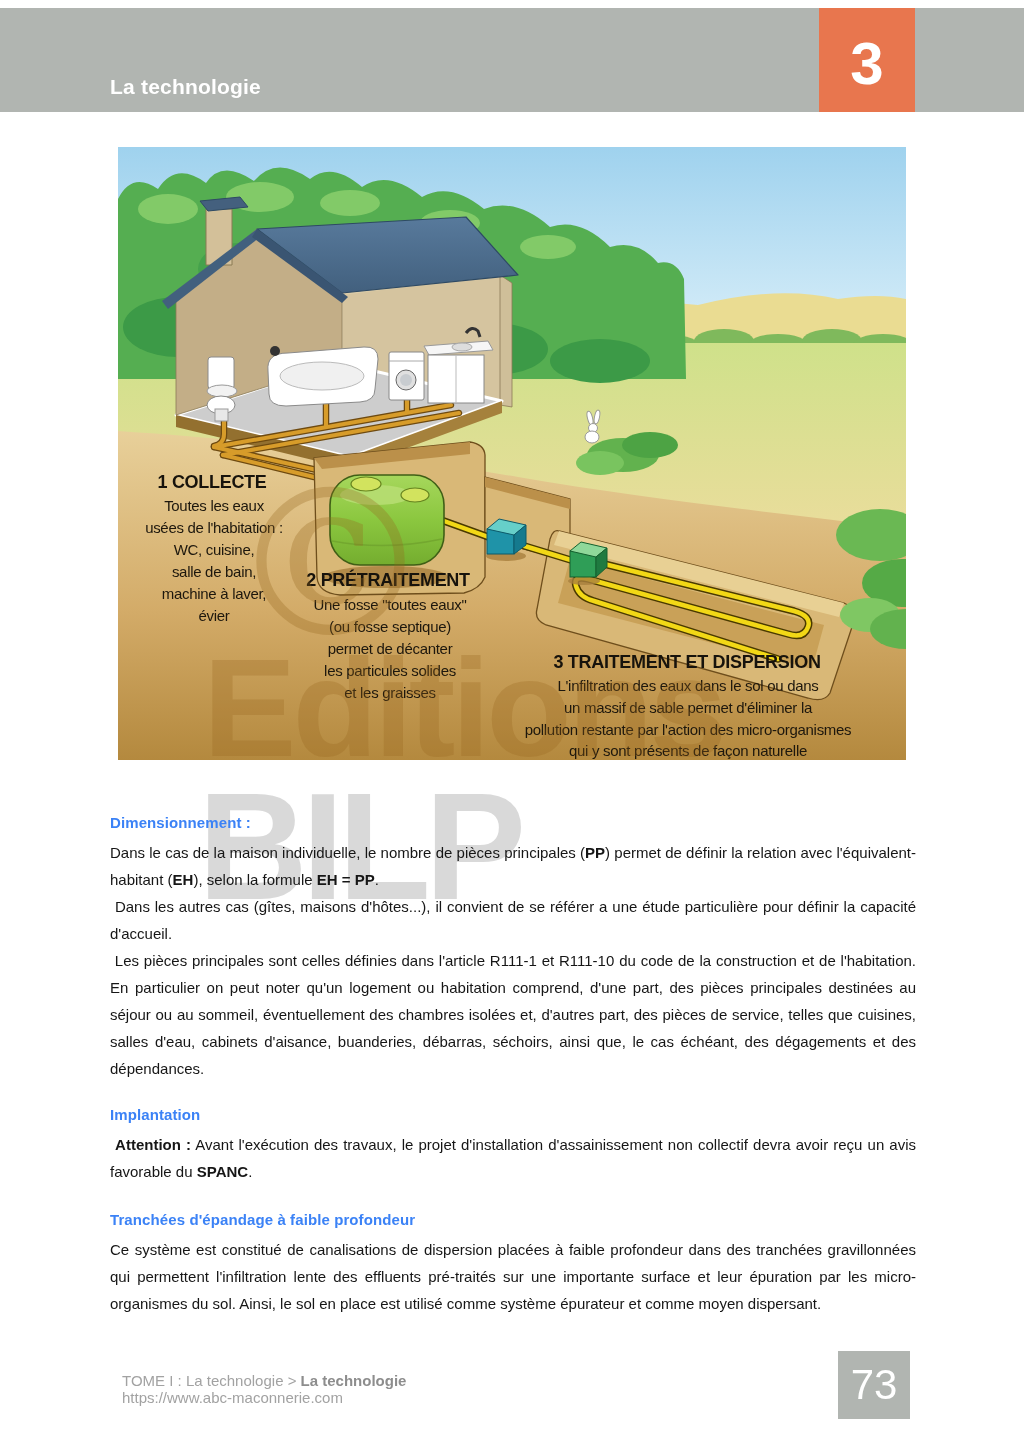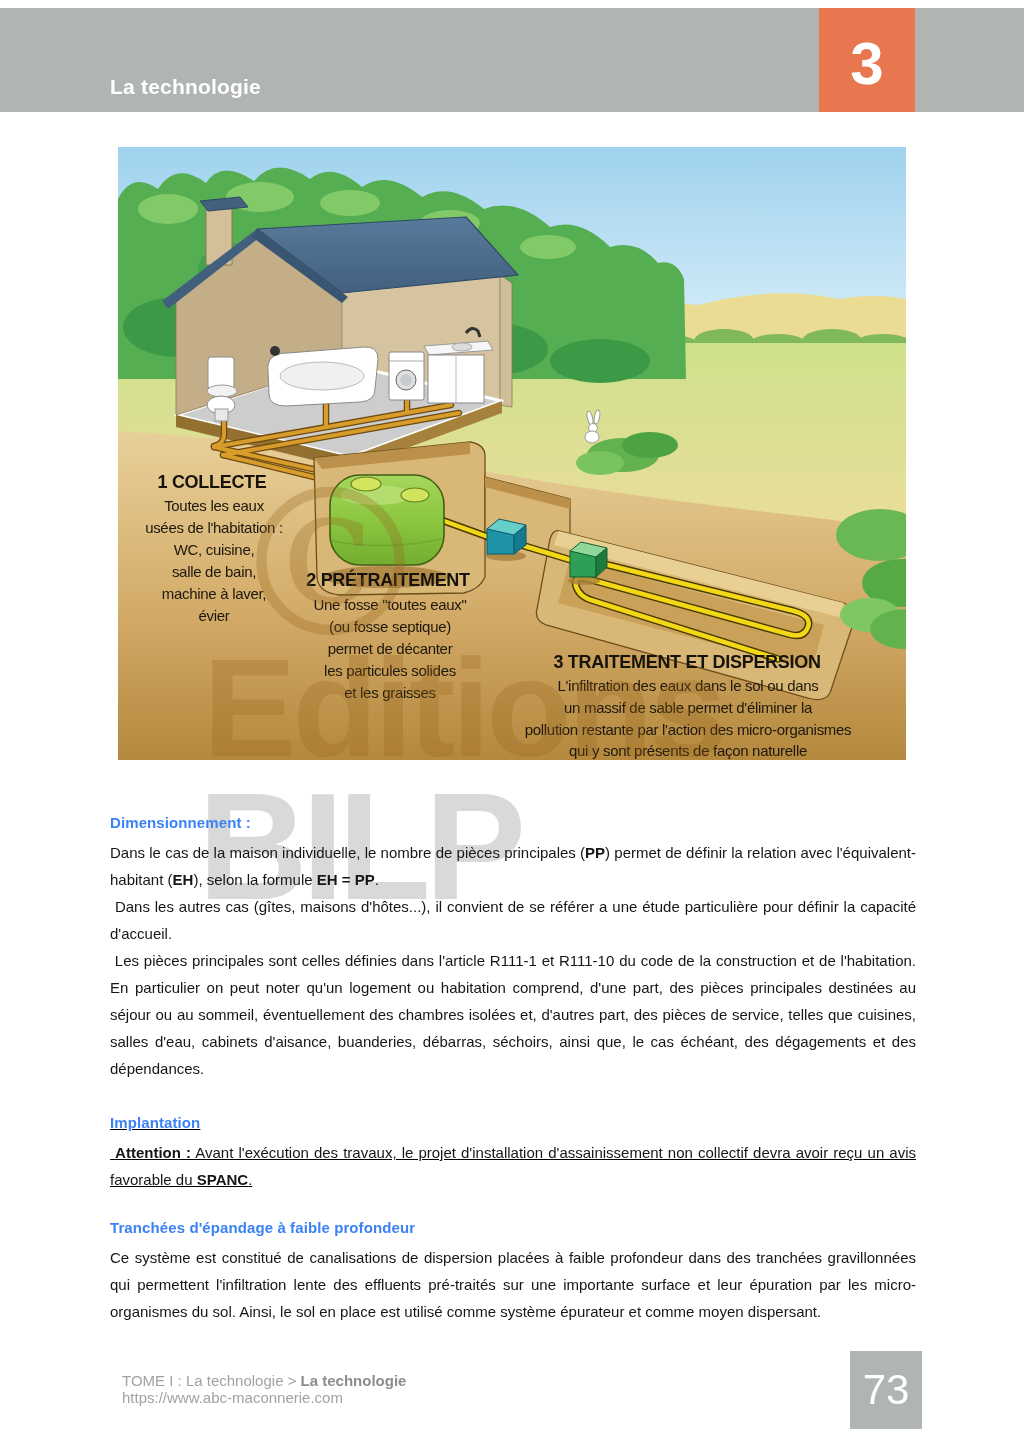--- a/index.html
+++ b/index.html
@@ -27,30 +27,30 @@
            font-family:"DejaVu Serif",serif;color:rgba(150,102,30,.30);}
   .wm-ed{left:203px;top:638px;font-size:140px;z-index:2;letter-spacing:-4px;
          color:rgba(150,102,30,.28);}
   .wm-bilp{left:198px;top:770px;font-size:152px;z-index:0;letter-spacing:-6px;
            color:rgba(120,120,120,.28);}
 
   
   .content{position:absolute;left:110px;top:814px;width:806px;z-index:2;}
   .content h3{margin:0 0 8px 0;font-size:15px;font-weight:bold;color:#3b82f6;letter-spacing:.1px;}
   .content p{margin:0;font-size:15px;line-height:27px;color:#161616;text-align:justify;}
-  .content section.sp1{margin-top:32px;text-decoration:underline;}
+  .content section.sp1{margin-top:24px;}
   .content section.sp2{margin-top:26px;}
   .content b{font-weight:bold;}
 
   
   .breadcrumb{position:absolute;left:122px;top:1372px;font-size:15px;line-height:17px;
               color:#a2a2a2;z-index:2;}
   .breadcrumb b{color:#8d8d8d;}
-  .page-box{position:absolute;left:838px;top:1351px;width:72px;height:78px;background:#b1b5b1;
-            display:flex;align-items:center;justify-content:center;z-index:2;margin-left:12px;}
+  .page-box{position:absolute;left:838px;top:1351px;width:72px;height:68px;background:#b1b5b1;
+            display:flex;align-items:center;justify-content:center;z-index:2;}
   .page-num{color:#ffffff;font-size:42px;line-height:1;}
 </style>
 </head>
 <body>
 
 <header class="band">
   <div class="band-title">La technologie</div>
   <div class="chapter-box">
     <span class="chapter-num">3</span>
   </div>

